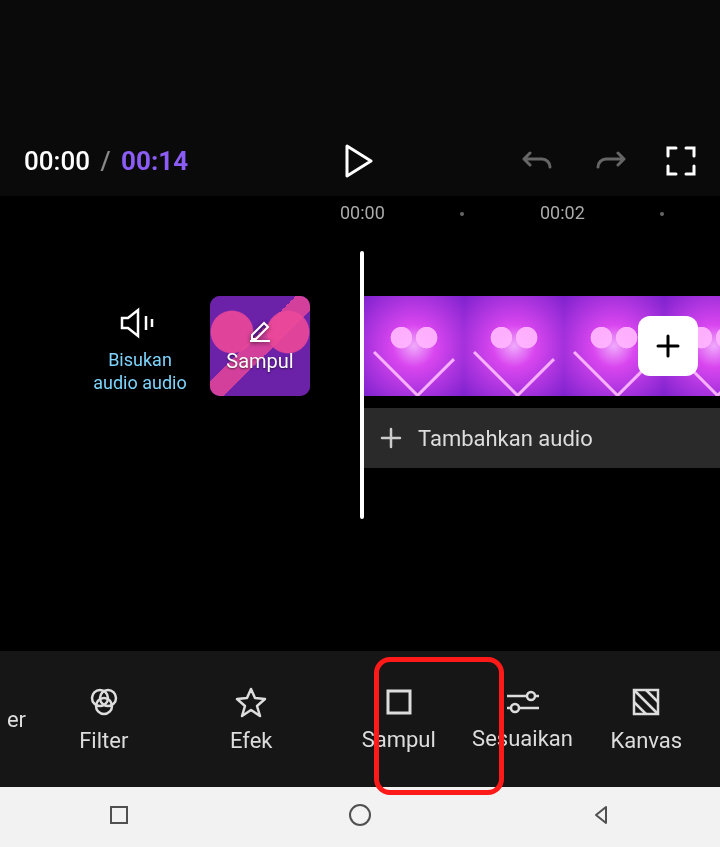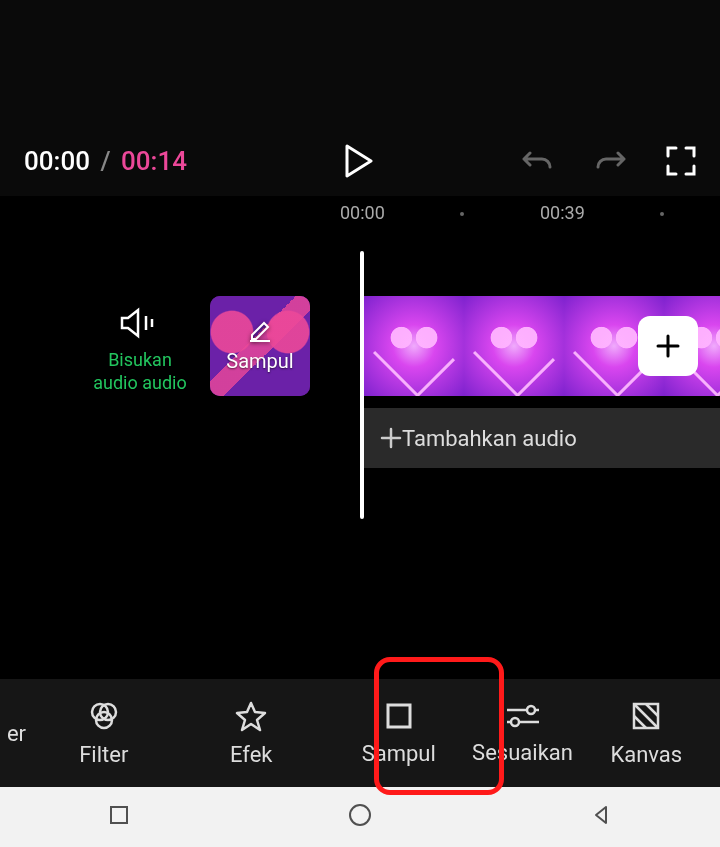--- a/index.html
+++ b/index.html
@@ -25,21 +25,21 @@
     display: flex;
     align-items: center;
     padding: 0 24px;
   }
   .time-display {
     font-size: 26px;
     font-weight: 500;
   }
   .time-current { color: #fff; }
   .time-sep { color: #888; margin: 0 4px; }
-  .time-total { color: #ec4899; }
+  .time-total { color: #8b5cf6; font-weight: bold; }
   .play-btn {
     position: absolute;
     left: 50%;
     transform: translateX(-50%);
   }
   .right-controls {
     margin-left: auto;
     display: flex;
     gap: 40px;
     align-items: center;
@@ -73,21 +73,21 @@
     margin-top: 60px;
   }
   .mute-col {
     position: absolute;
     left: 80px;
     top: 20px;
     text-align: center;
     width: 120px;
   }
   .mute-col svg { margin: 0 auto; display: block; }
-  .mute-label { font-size: 18px; color: #22c55e; margin-top: 8px; line-height: 1.3; }
+  .mute-label { font-size: 18px; color: #7dd3fc; margin-top: 8px; line-height: 1.3; }
   .cover-thumb {
     position: absolute;
     left: 210px;
     top: 10px;
     width: 100px;
     height: 100px;
     border-radius: 10px;
     background: radial-gradient(circle at 50% 50%, #d946ef 0%, #a21caf 40%, #581c87 100%);
     display: flex;
     flex-direction: column;
@@ -172,29 +172,29 @@
   .audio-track {
     position: absolute;
     left: 364px;
     top: 122px;
     right: 0;
     height: 60px;
     background: #2a2a2a;
     display: flex;
     align-items: center;
     padding: 4px 16px;
-    gap: 0;
+    gap: 16px;
   }
   .audio-track-label { font-size: 22px; color: #ddd; }
   .bottom-toolbar {
     position: absolute;
     bottom: 60px;
     left: 0;
     right: 0;
-    height: 108px;
+    height: 136px;
     background: #161616;
     display: flex;
     align-items: center;
   }
   .tool-item {
     flex: 1;
     display: flex;
     flex-direction: column;
     align-items: center;
     justify-content: center;
@@ -268,21 +268,21 @@
         </svg>
       </div>
     </div>
   </div>
 </div>
 
 <div class="timeline-area">
   <div class="ruler">
     <span class="ruler-tick" style="left:340px">00:00</span>
     <span class="ruler-dot" style="left:460px"></span>
-    <span class="ruler-tick" style="left:540px">00:39</span>
+    <span class="ruler-tick" style="left:540px">00:02</span>
     <span class="ruler-dot" style="left:660px"></span>
   </div>
 
   <div class="tracks">
     <div class="mute-col">
       <svg width="40" height="34" viewBox="0 0 40 34">
         <path d="M2 12 H8 L18 4 V30 L8 22 H2 Z" fill="none" stroke="#fff" stroke-width="2.5"></path>
         <line x1="26" y1="10" x2="26" y2="24" stroke="#fff" stroke-width="2.5"></line>
         <line x1="32" y1="13" x2="32" y2="21" stroke="#fff" stroke-width="2.5"></line>
       </svg>

